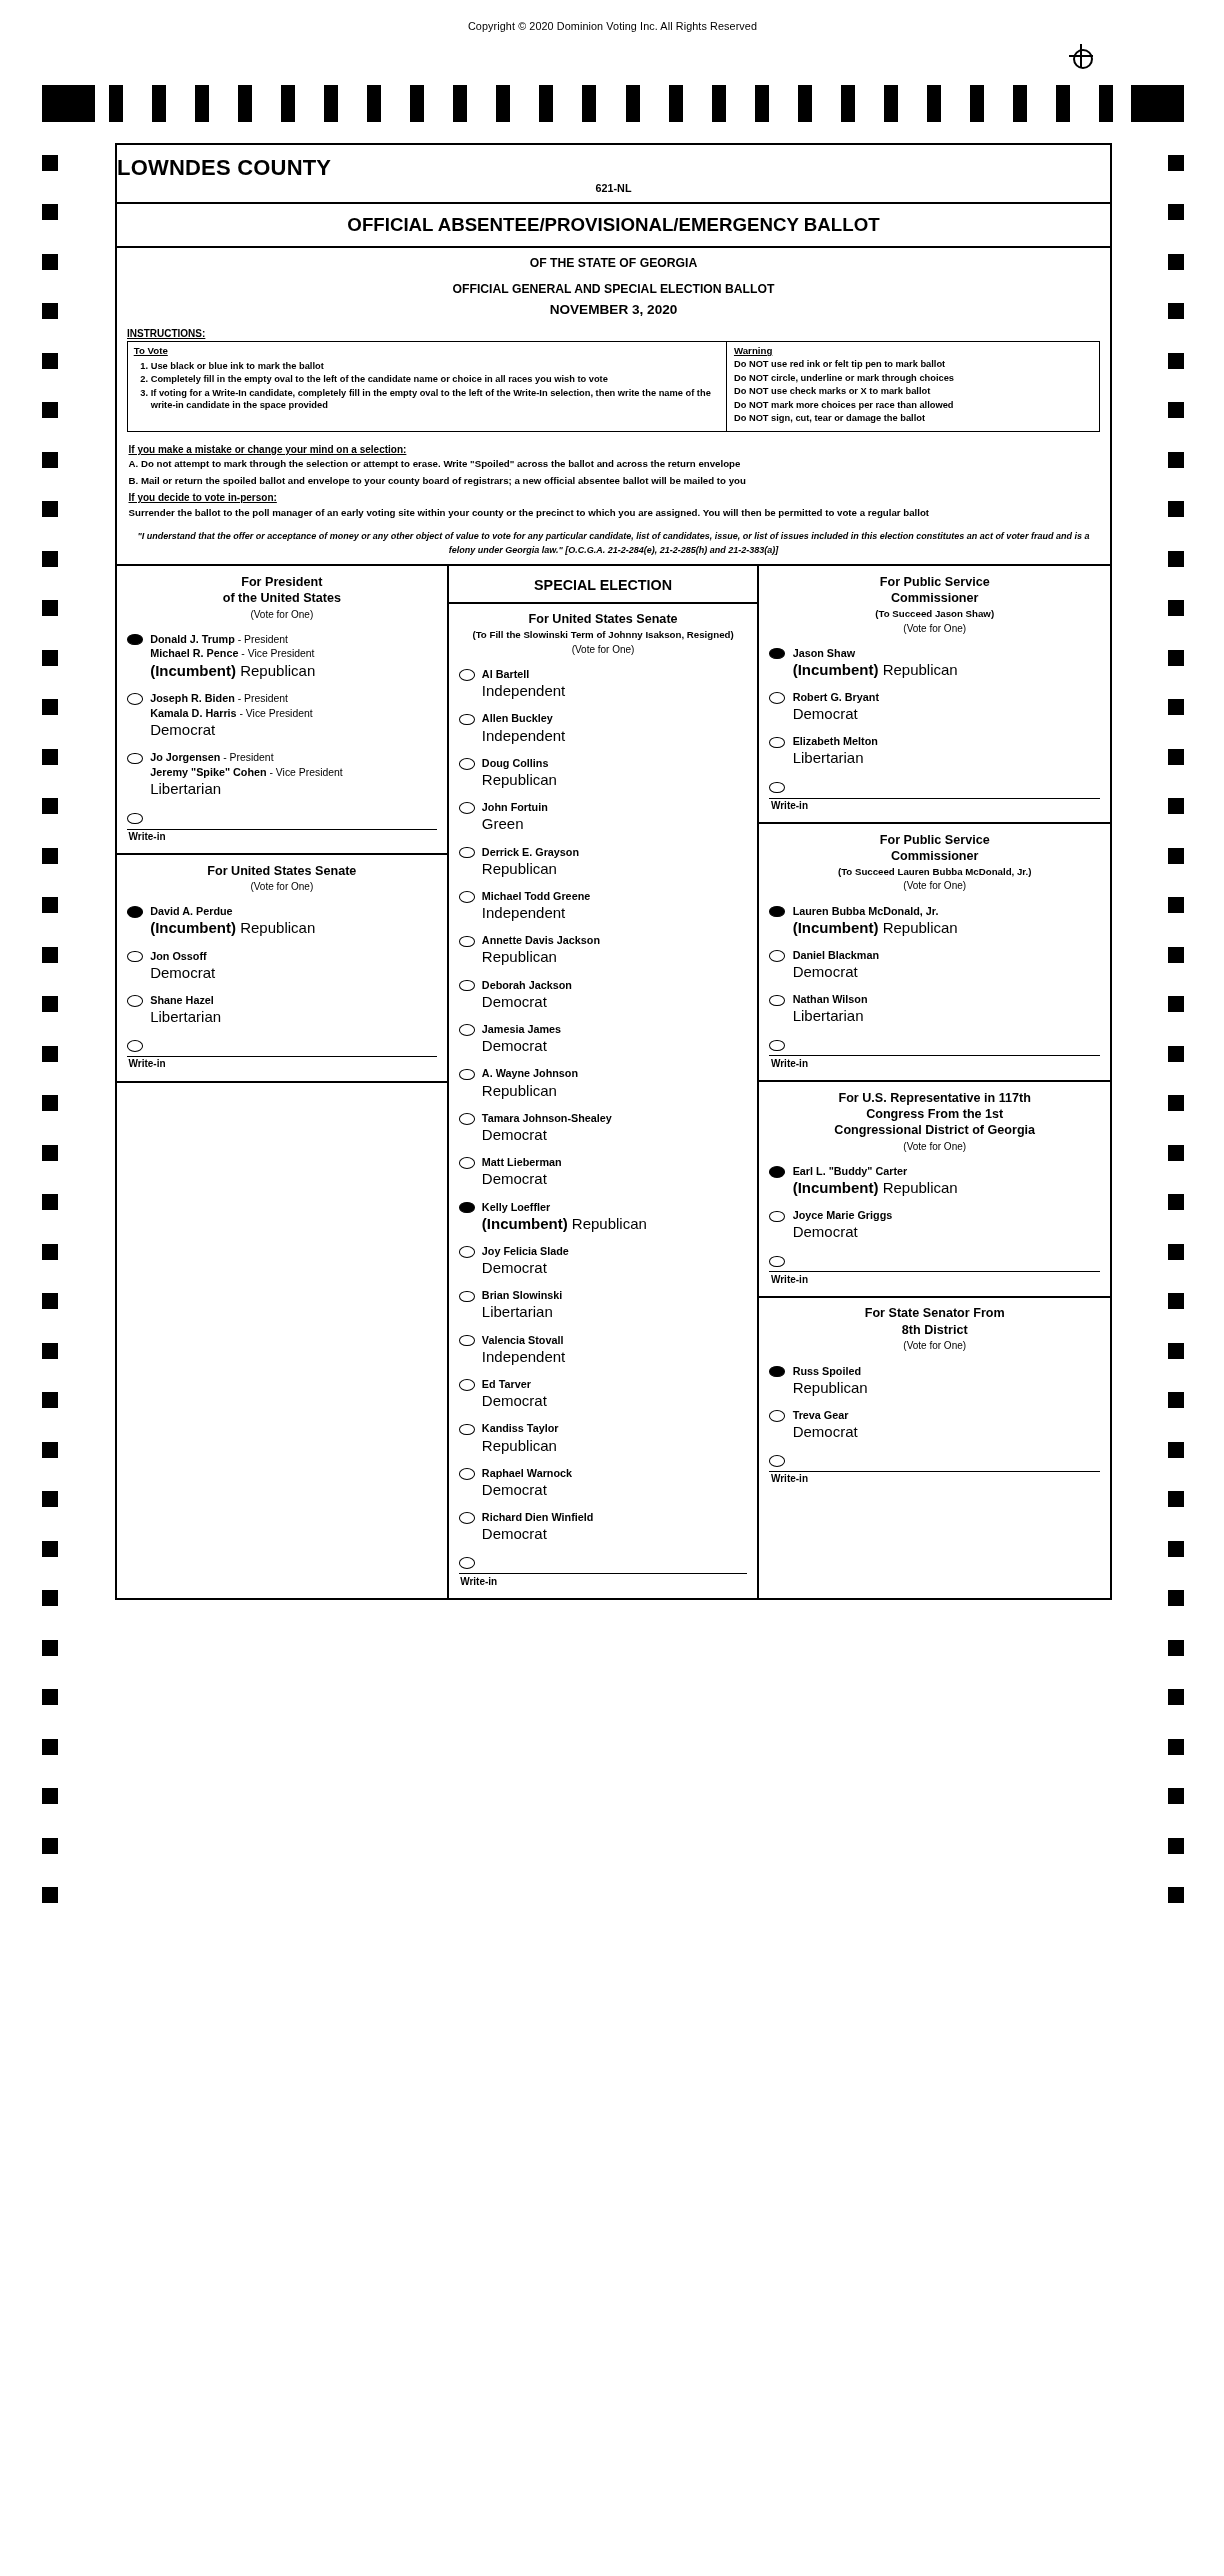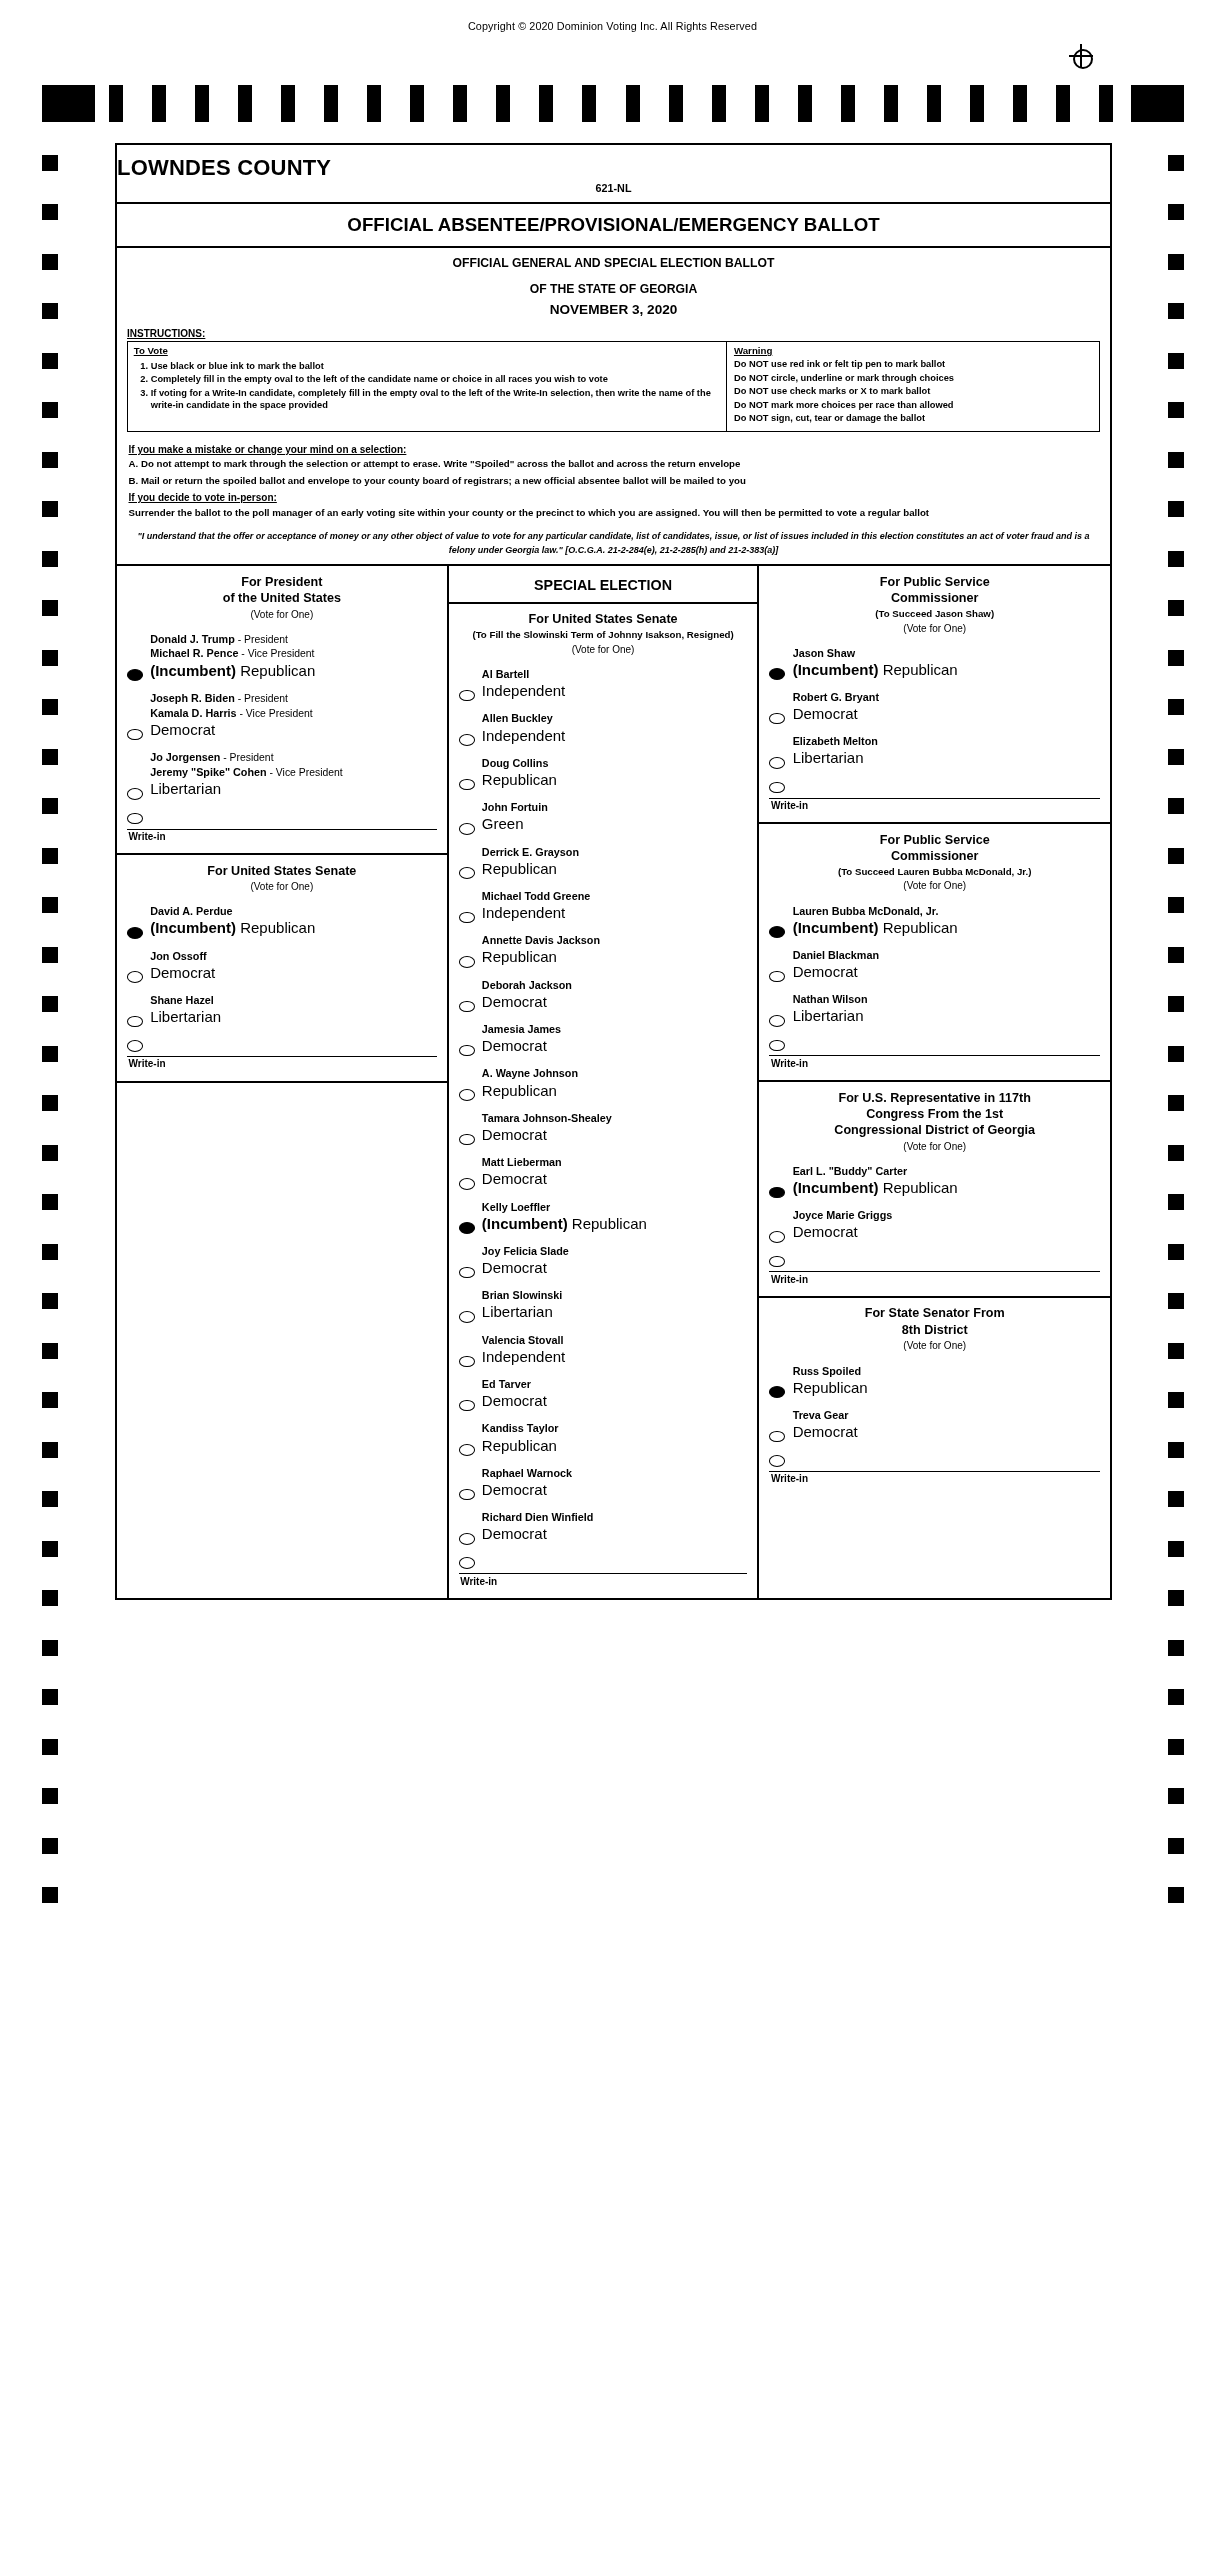--- a/index.html
+++ b/index.html
@@ -44,21 +44,21 @@
   .col1{width:33.4%;border-right:2.2px solid #000;padding:0;}
   .col2{width:31.3%;border-right:2.2px solid #000;padding:0;}
   .col3{width:35.3%;}
 
   .contest{border-bottom:2.2px solid #000;padding:0 0 7.2px 0;}
   .contest.nobot{border-bottom:none;}
   .contest-title{text-align:center;font-size:12.6px;font-weight:bold;line-height:1.3;padding:7.2px 7.2px 0 7.2px;}
   .contest-sub{text-align:center;font-size:9.7px;font-weight:bold;line-height:1.3;padding:1.4px 7.2px 0 7.2px;}
   .contest-vote{text-align:center;font-size:10px;padding:2.2px 7.2px 5.7px 7.2px;}
 
-  .cand{display:flex;align-items:flex-end;padding:6.5px 7.2px 3.6px 10px;}
+  .cand{display:flex;align-items:flex-start;padding:6.5px 7.2px 3.6px 10px;}
   .oval{flex:0 0 auto;width:16px;height:11.5px;border:1.4px solid #000;border-radius:50%;margin-top:2.2px;margin-right:7.2px;box-sizing:border-box;}
   .oval.filled{background:#000;}
   .cand-body{flex:1 1 auto;}
   .cand-name{font-size:10.8px;font-weight:bold;line-height:1.3;}
   .cand-name .office{font-weight:normal;font-size:10.4px;}
   .cand-party{font-size:15px;line-height:1.35;}
   .cand-party b{font-weight:bold;}
 
   .writein-row{display:flex;align-items:flex-start;padding:7.2px 7.2px 0 10px;}
   .writein-line{margin:4.3px 10px 0 10px;border-top:1.4px solid #000;}
@@ -86,22 +86,22 @@
 
   <div class="ballot">
 
     <div class="hdr-county">LOWNDES COUNTY</div>
     <div class="hdr-code">621-NL</div>
     <div class="rule"></div>
 
     <div class="hdr-official">OFFICIAL ABSENTEE/PROVISIONAL/EMERGENCY BALLOT</div>
     <div class="rule"></div>
 
+    <div class="hdr-sub">OF THE STATE OF GEORGIA</div>
     <div class="hdr-sub">OFFICIAL GENERAL AND SPECIAL ELECTION BALLOT</div>
-    <div class="hdr-sub">OF THE STATE OF GEORGIA</div>
     <div class="hdr-date">NOVEMBER 3, 2020</div>
 
     <div class="instr-label">INSTRUCTIONS:</div>
 
     <div class="instr-wrap">
       <div class="instr-left">
         <div class="instr-head">To Vote</div>
         <ol>
           <li>Use black or blue ink to mark the ballot</li>
           <li>Completely fill in the empty oval to the left of the candidate name or choice in all races you wish to vote</li>

